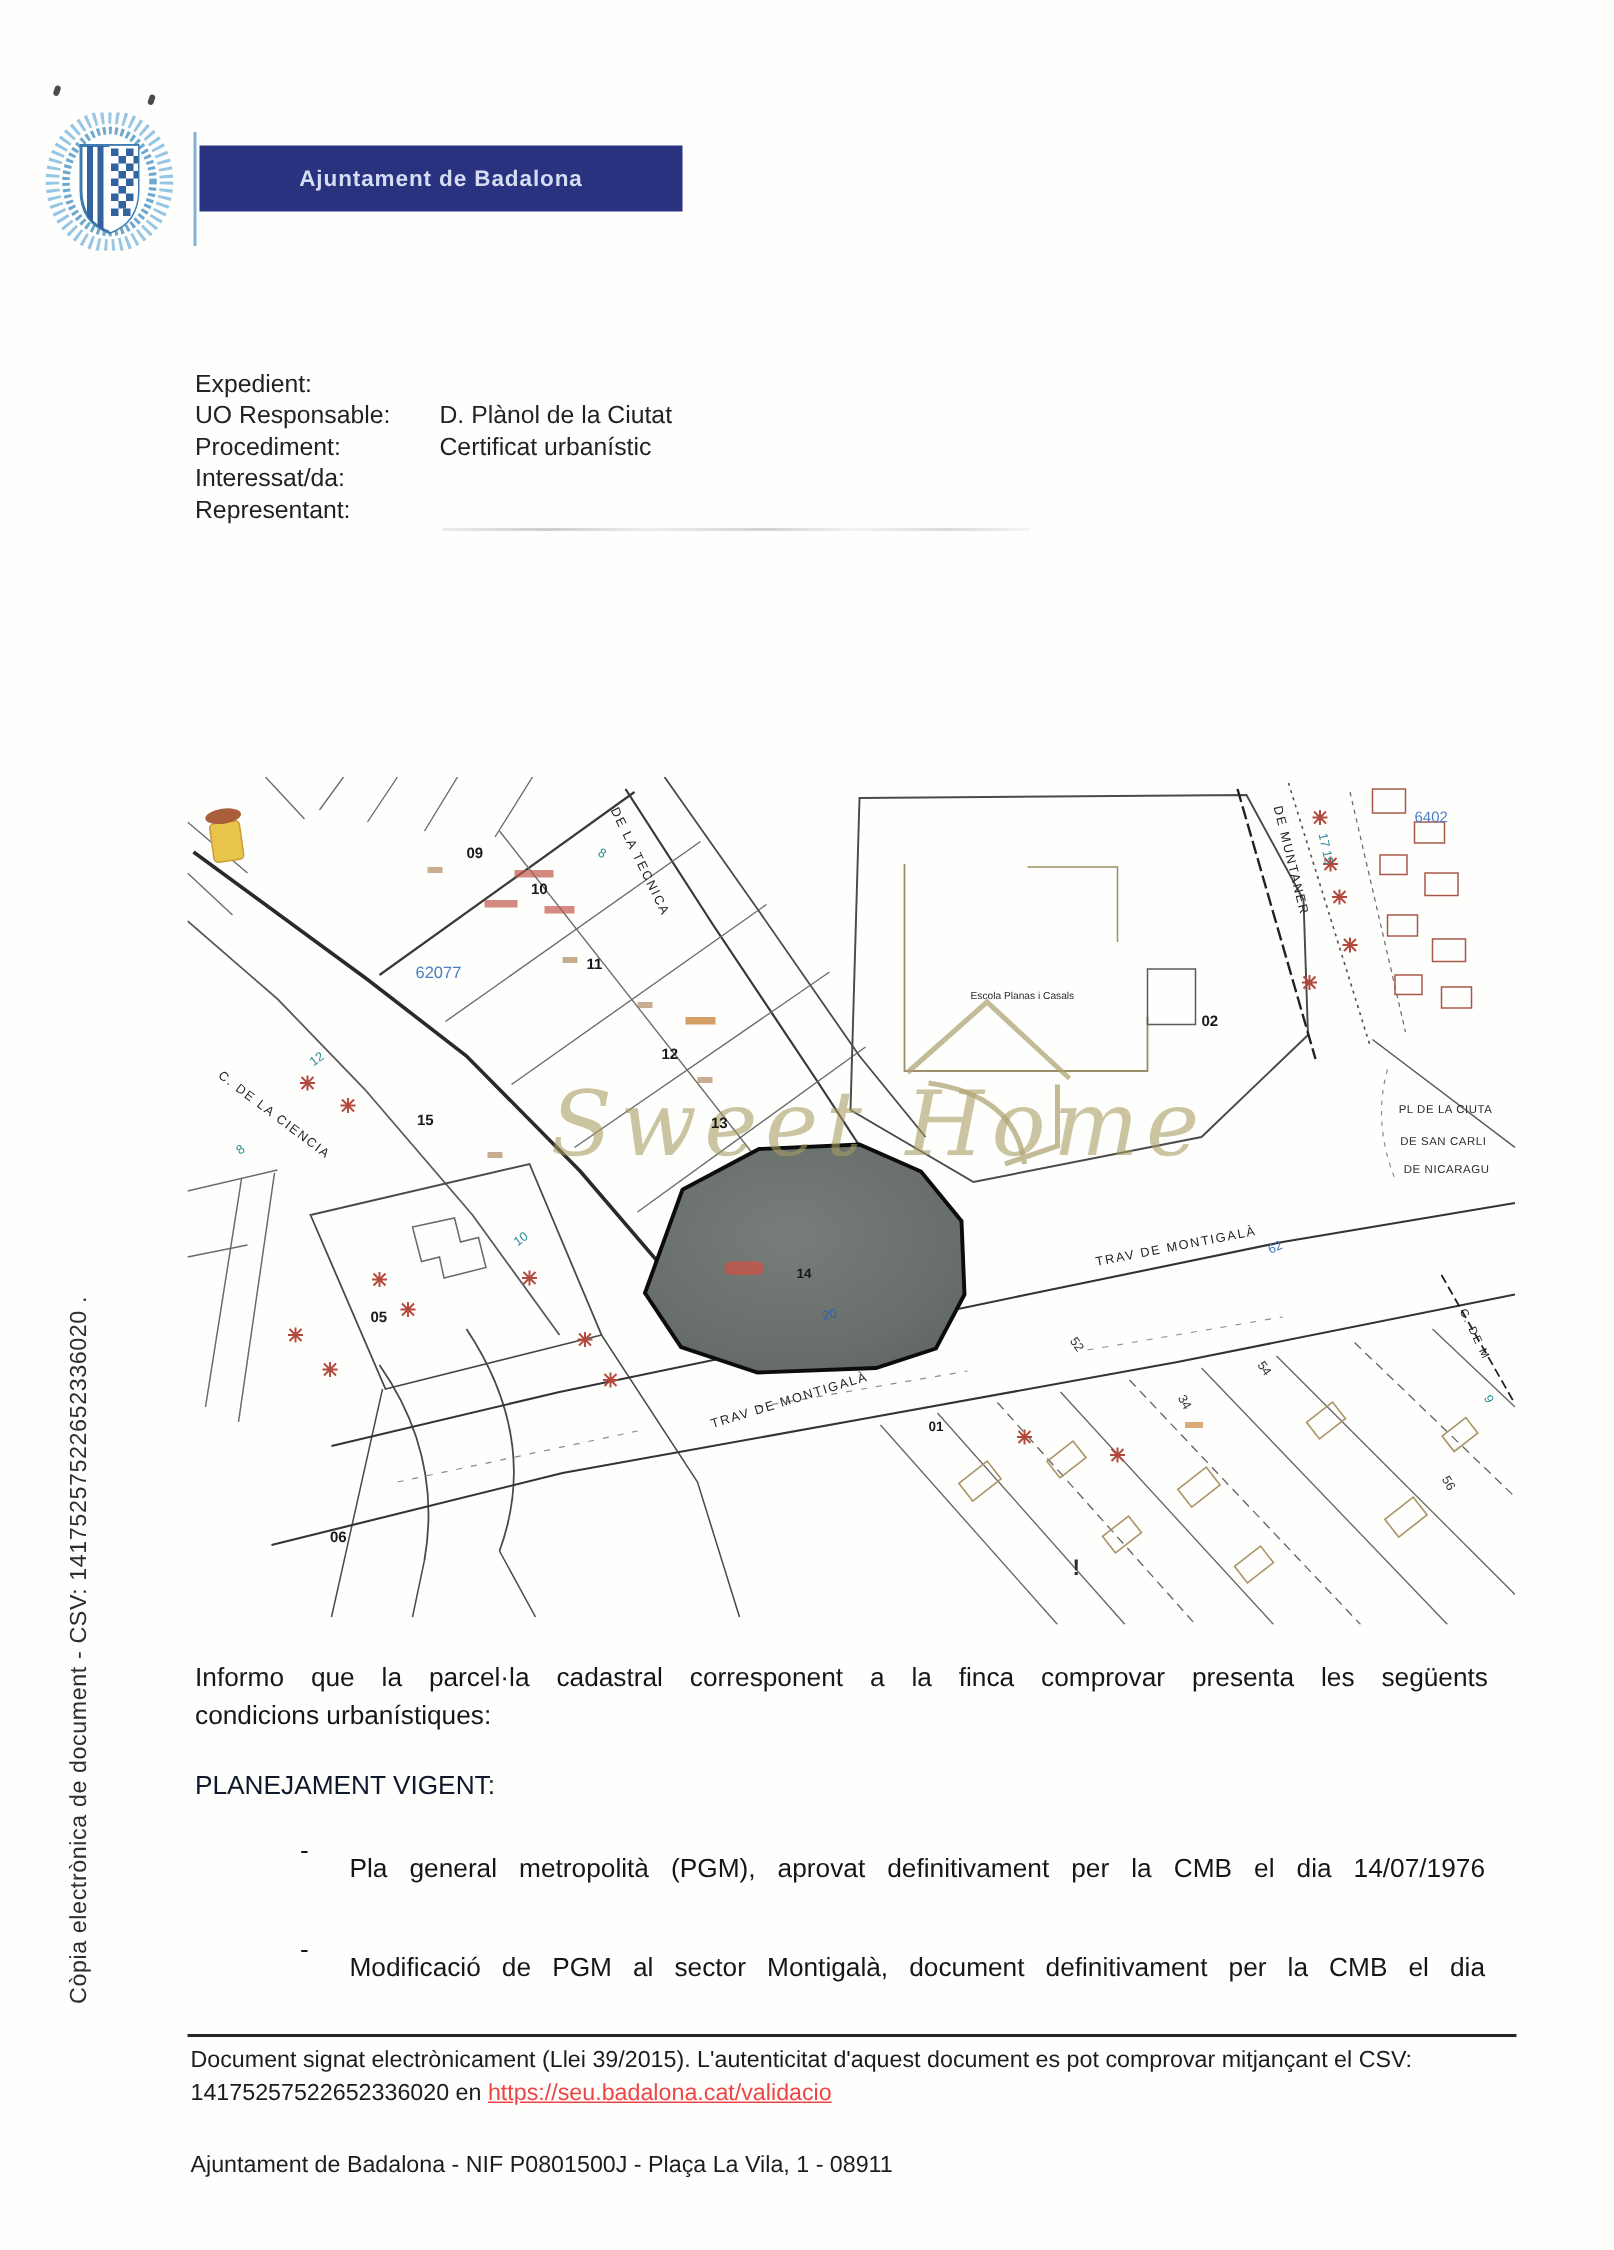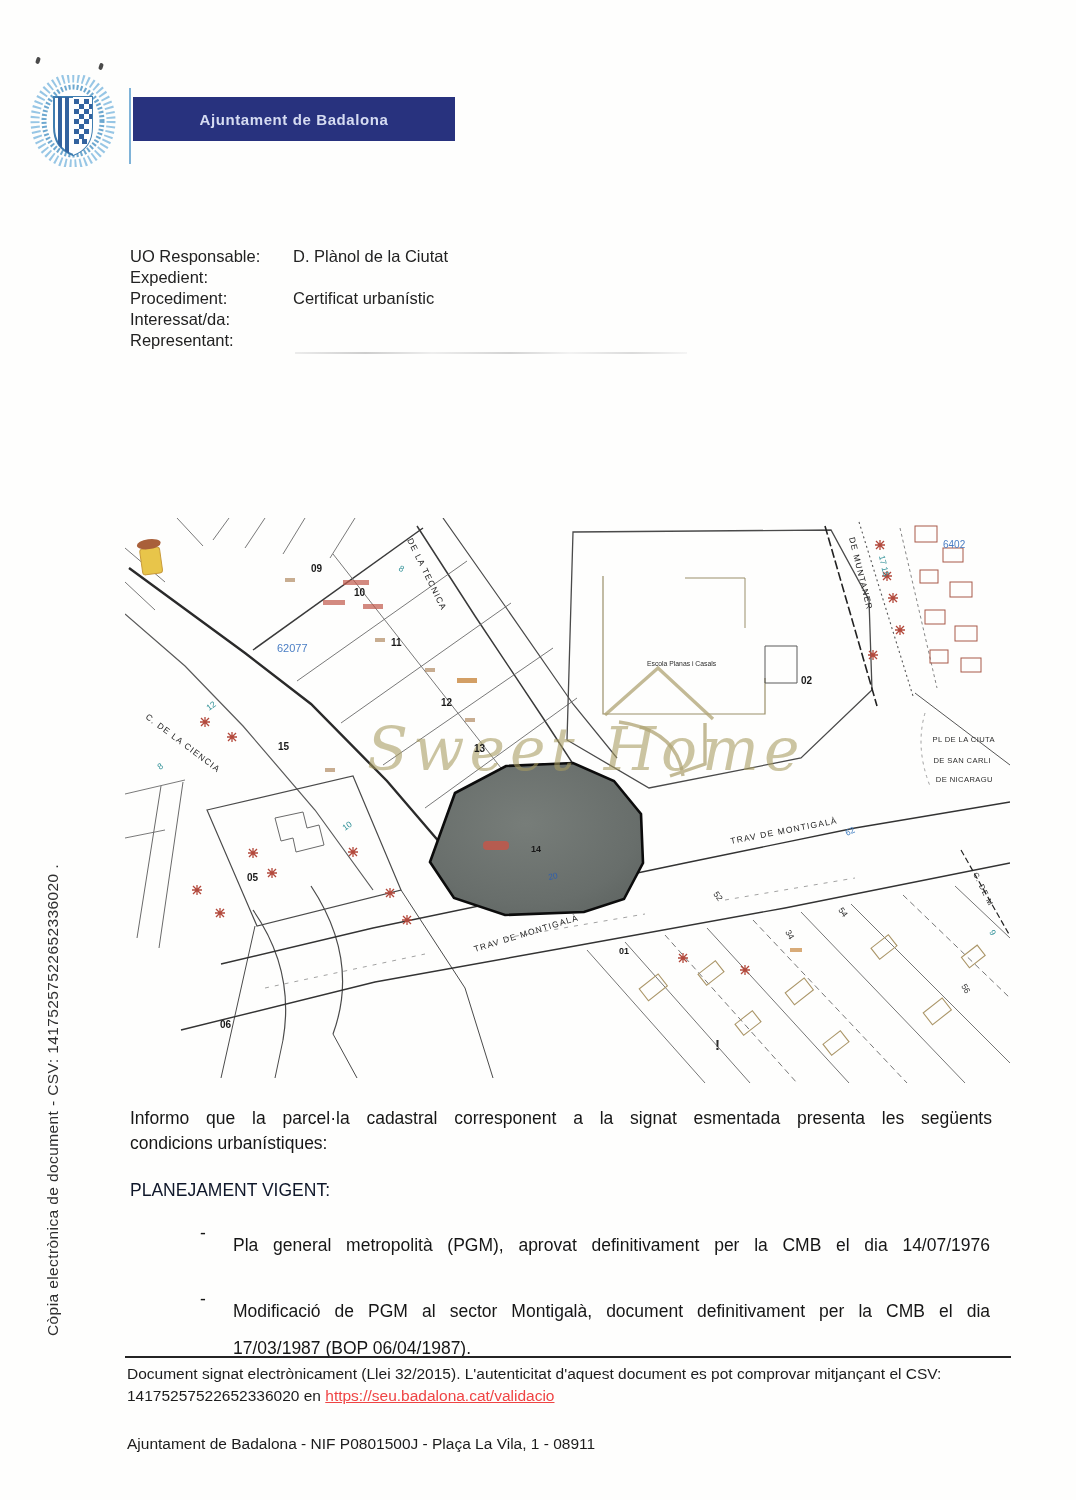--- a/index.html
+++ b/index.html
@@ -77,26 +77,26 @@
   </g>
 </svg>
 
 <div class="abs banner-edge"></div>
 <div class="abs banner">
   <span>Ajuntament de Badalona</span>
 </div>
 
 <div class="abs exped">
   <div class="row">
+    <span class="lbl">Expedient:</span>
+    <span></span>
+  </div>
+  <div class="row">
     <span class="lbl">UO Responsable:</span>
     <span>D. Plànol de la Ciutat</span>
-  </div>
-  <div class="row">
-    <span class="lbl">Expedient:</span>
-    <span></span>
   </div>
   <div class="row">
     <span class="lbl">Procediment:</span>
     <span>Certificat urbanístic</span>
   </div>
   <div class="row">
     <span class="lbl">Interessat/da:</span>
     <span></span>
   </div>
   <div class="row">
@@ -296,37 +296,36 @@
   <g fill="#2b2b2b">
     <text x="522" y="148" font-size="6.8">Escola Planas i Casals</text>
     <text x="870" y="224" font-size="7.6" letter-spacing=".4" text-anchor="end">PL DE LA CIUTA</text>
     <text x="866" y="245" font-size="7.6" letter-spacing=".4" text-anchor="end">DE SAN CARLI</text>
     <text x="868" y="264" font-size="7.6" letter-spacing=".4" text-anchor="end">DE NICARAGU</text>
     <text x="590" y="532" font-size="15" font-weight="bold">!</text>
   </g>
 </svg>
 
 <div class="abs para">
-  <span class="jline">Informo que la parcel·la cadastral corresponent a la signat esmentada presenta les següents</span>
+  <span class="jline">Informo que la parcel·la cadastral corresponent a la finca comprovar presenta les següents</span>
   <span>condicions urbanístiques:</span>
 </div>
 
 <div class="abs section-title">PLANEJAMENT VIGENT:</div>
 
 <div class="abs bullet" style="top:1221px;">
   <span class="mk">-</span>
   <span class="bt jline">Pla general metropolità (PGM), aprovat definitivament per la CMB el dia 14/07/1976</span>
 </div>
 
 <div class="abs bullet" style="top:1287px;">
   <span class="mk">-</span>
   <span class="bt jline">Modificació de PGM al sector Montigalà, document definitivament per la CMB el dia</span>
-  <span class="bt">17/03/1987 (BOP 06/04/1987).</span>
 </div>
 
 <div class="abs footrule"></div>
 <div class="abs footer">
-  <span>Document signat electrònicament (Llei 32/2015). L'autenticitat d'aquest document es pot comprovar mitjançant el</span>
+  <span>Document signat electrònicament (Llei 39/2015). L'autenticitat d'aquest document es pot comprovar mitjançant el</span>
   <span>CSV: 14175257522652336020 en </span><a href="#">https://seu.badalona.cat/validacio</a>
 </div>
 <div class="abs address">Ajuntament de Badalona - NIF P0801500J  - Plaça La Vila, 1 - 08911</div>
 
 <div class="abs sidebar-v">Còpia electrònica de document - CSV: 14175257522652336020 .</div>
 
 </body></html>

